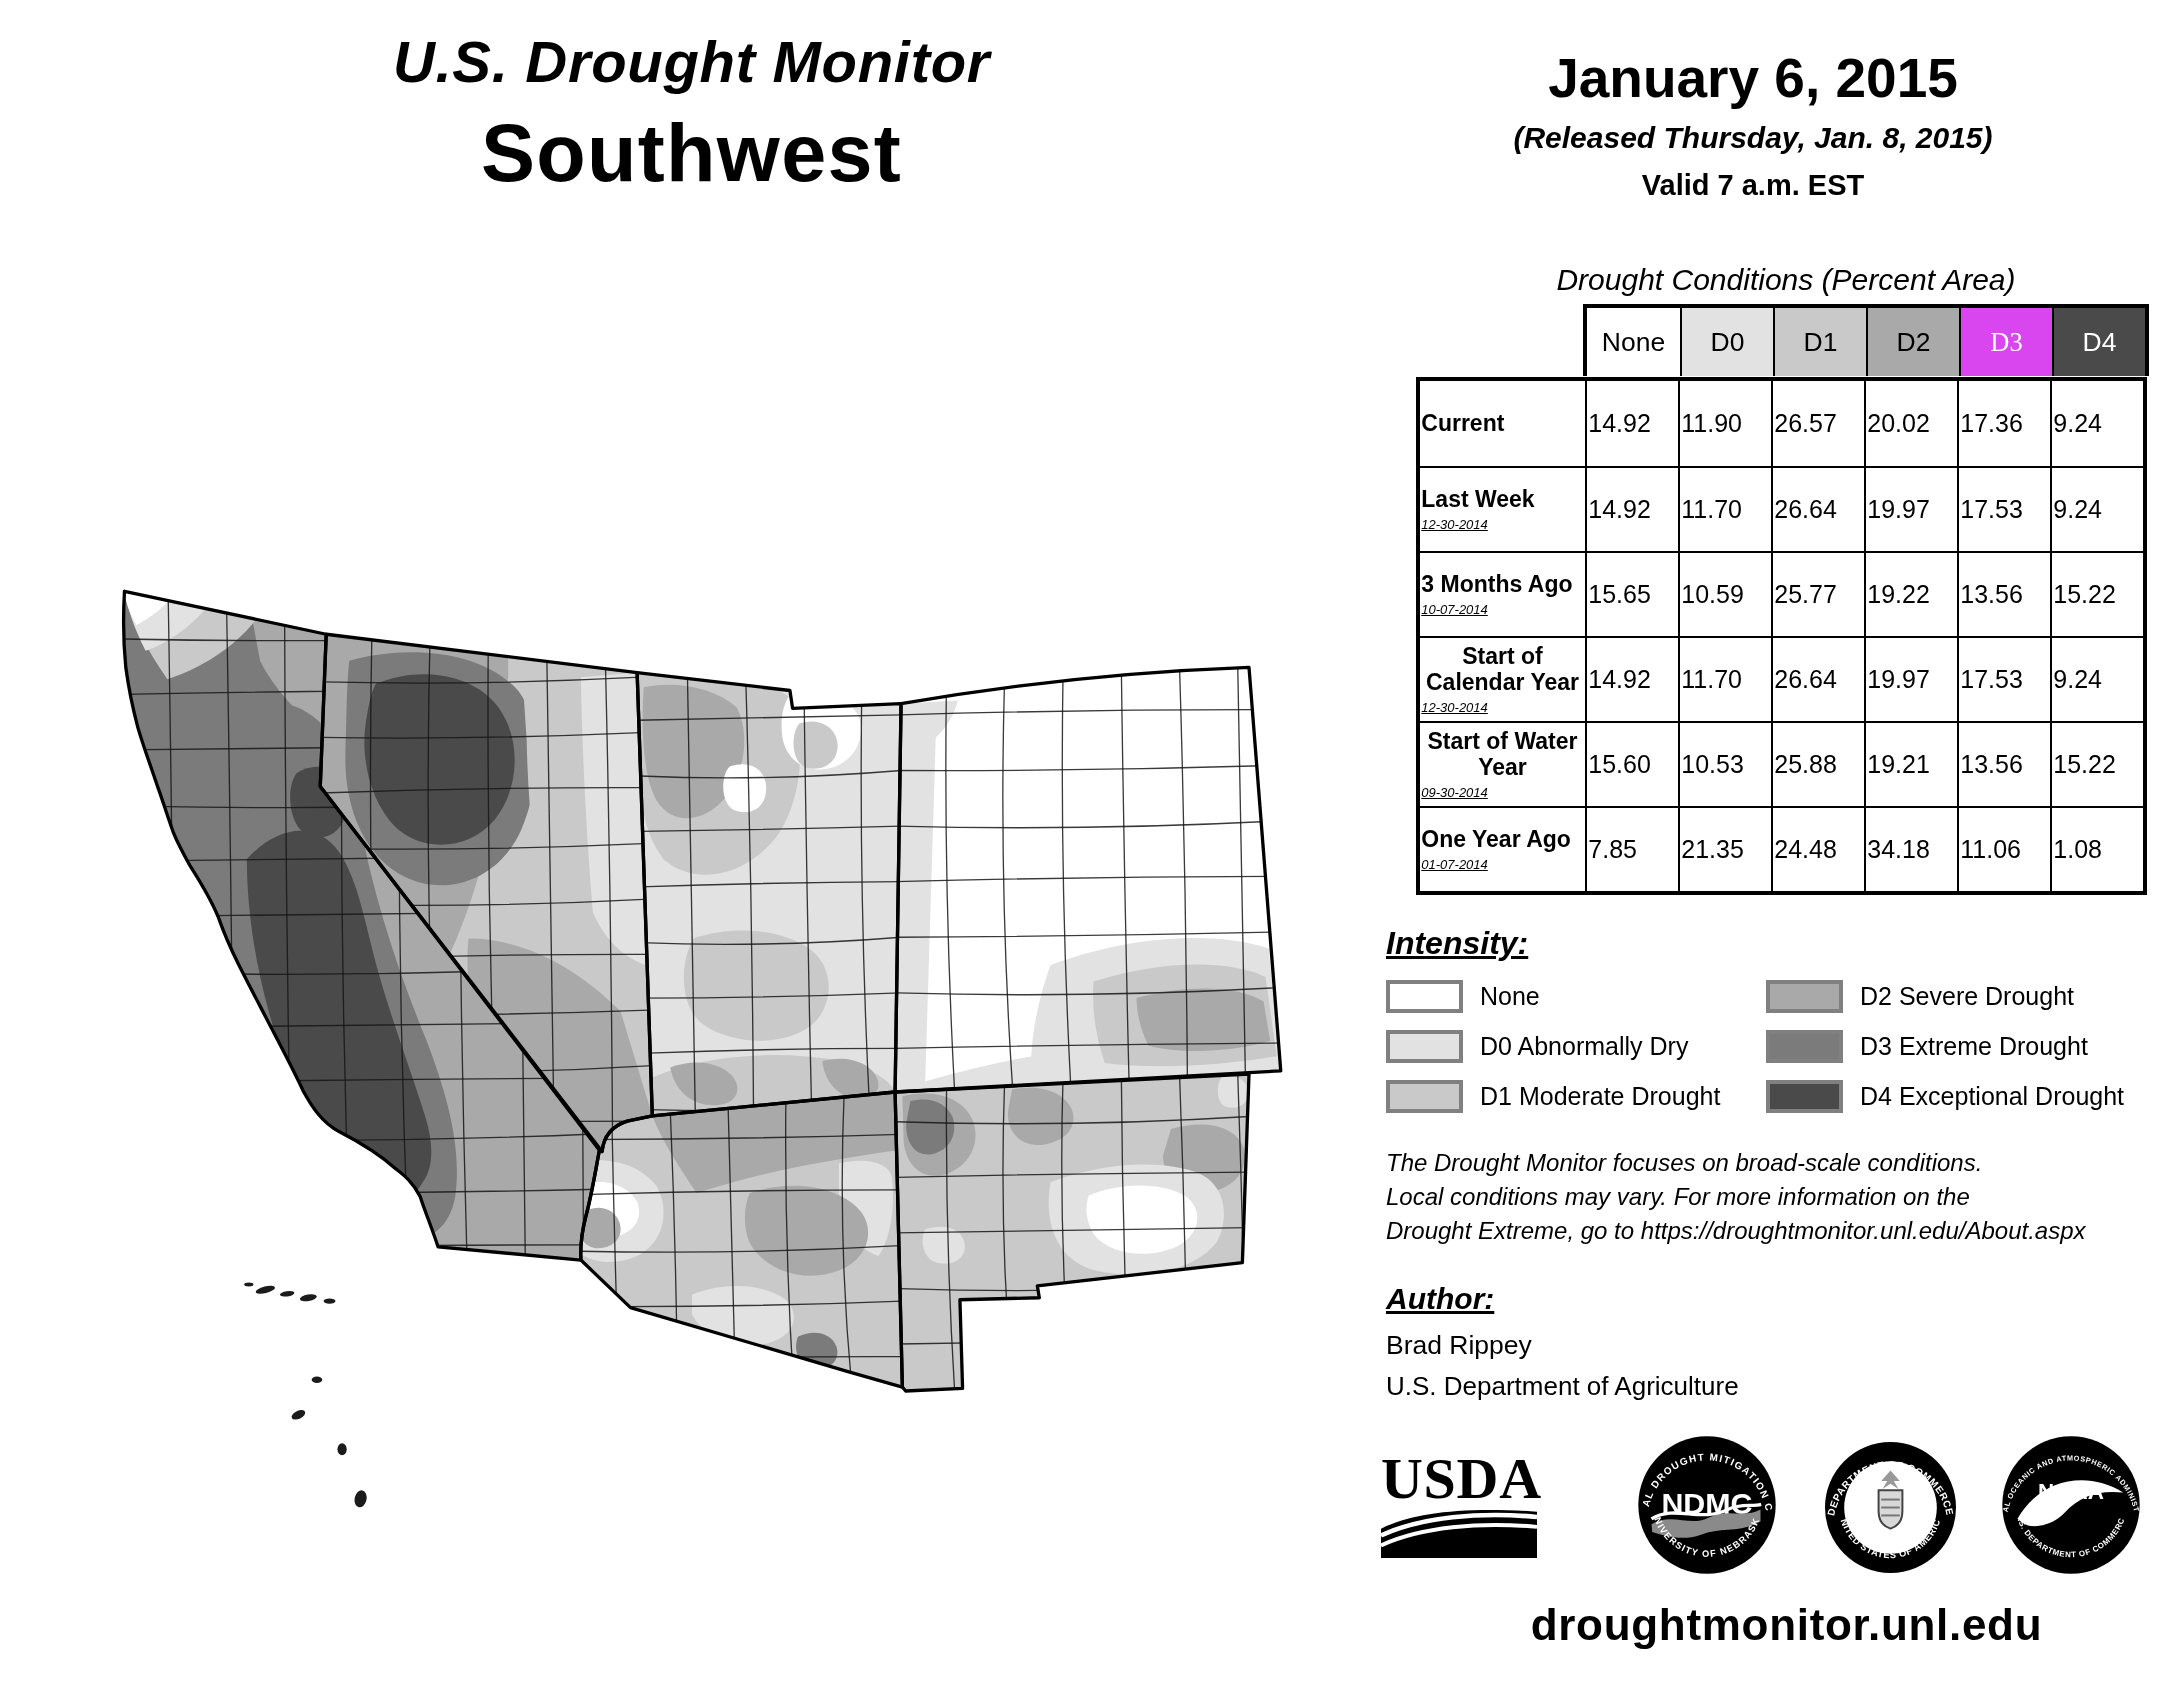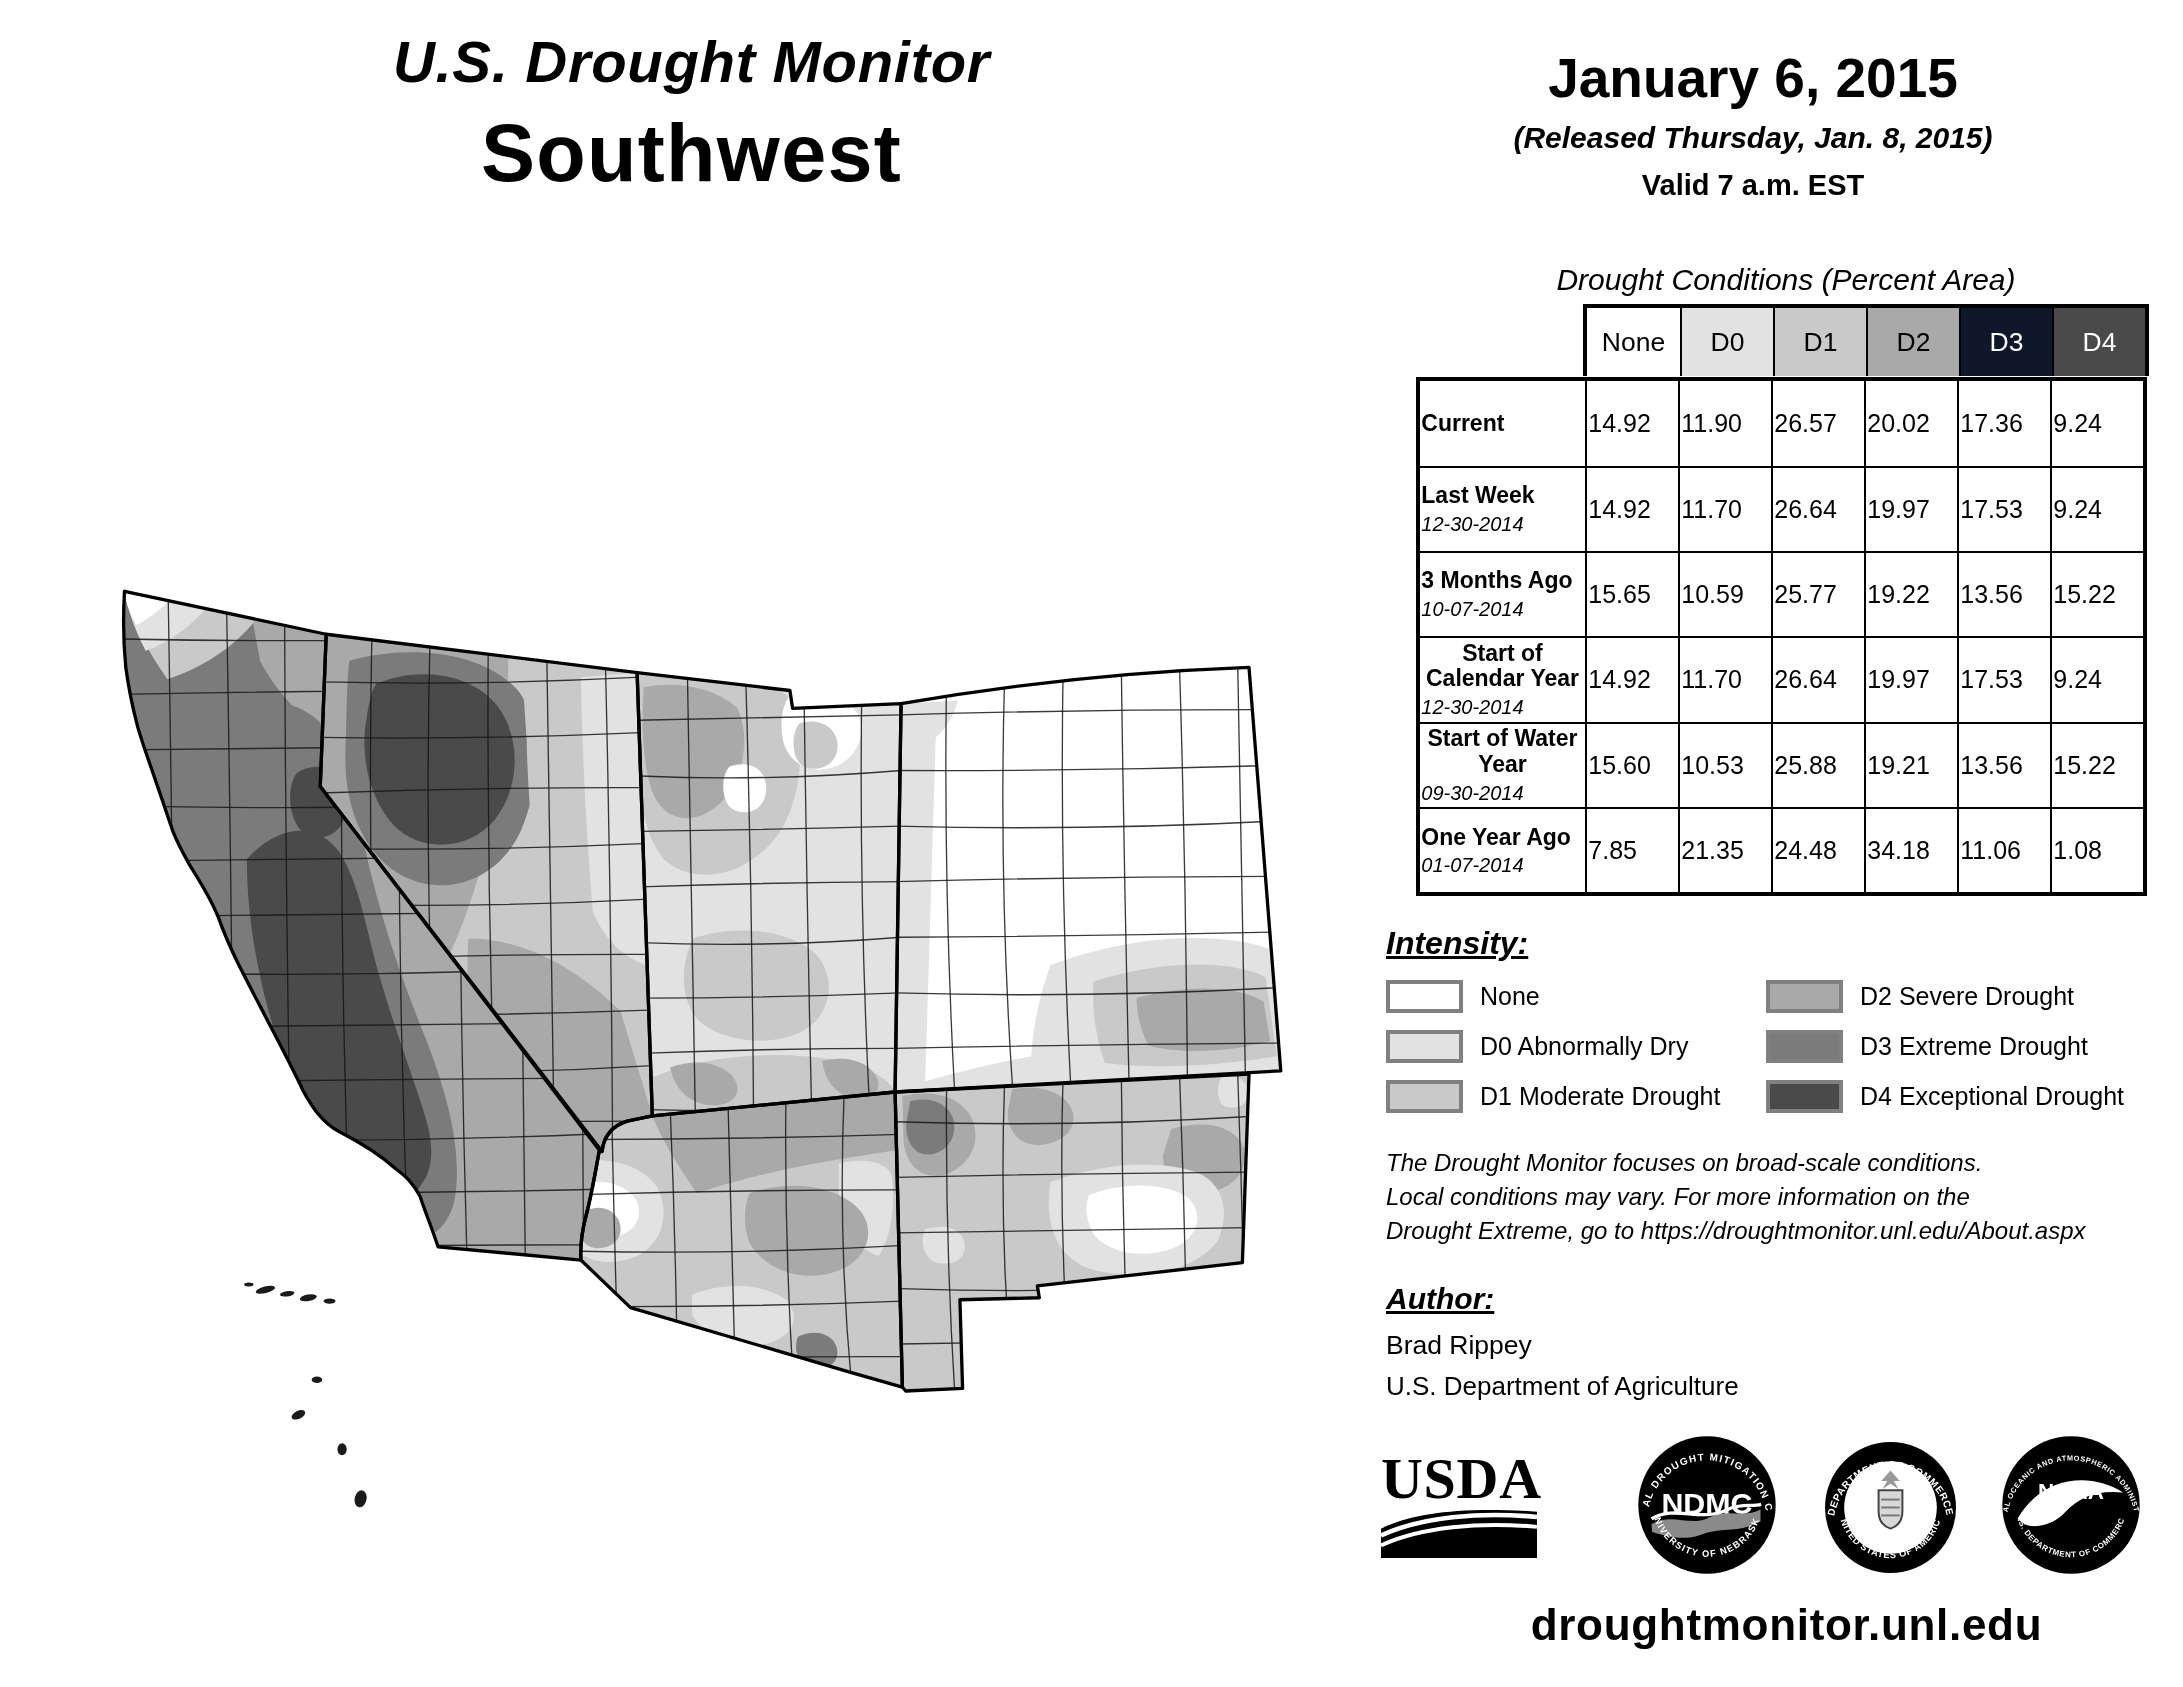--- a/index.html
+++ b/index.html
@@ -28,21 +28,21 @@
   #dm-header .hcell:first-child{border-left:none;}
   .hdr-dark{color:#fff;}
   #dm-body{left:1416px;top:377px;display:grid;grid-template-columns:165px repeat(6,93px);
     border:4.6px solid #000;background:#fff;}
   .bcell{min-height:85px;display:flex;flex-direction:column;align-items:flex-start;
     justify-content:center;border-left:2.6px solid #000;border-top:2.6px solid #000;
     text-align:center;padding:2.6px 1.3px;box-sizing:border-box;}
   .bcell.colA{border-left:none;}
   .bcell.row0{border-top:none;}
   .row-label{font-size:23px;font-weight:bold;line-height:1.12;}
-  .row-date{font-size:20px;font-style:italic;margin-top:4px;}
+  .row-date{font-size:13px;font-style:italic;margin-top:4px;text-decoration:underline;}
   .val{font-size:25px;}
 
   
   #legend-heading{left:1386px;top:925px;font-size:32px;font-weight:bold;
     font-style:italic;text-decoration:underline;}
   #legend{left:1386px;top:971px;display:grid;grid-template-columns:380px 397px;
     grid-auto-rows:50px;}
   .lg-item{display:flex;align-items:center;}
   .lg-swatch{width:77px;height:33px;border:4px solid #808080;box-sizing:border-box;}
   .lg-label{font-size:25px;margin-left:17px;white-space:nowrap;}
@@ -87,21 +87,21 @@
     <div id="date-valid">Valid 7 a.m. EST</div>
   </div>
 
   <div class="abs" id="table-caption">Drought Conditions (Percent Area)</div>
 
   <div class="abs" id="dm-header">
     <div class="hcell" style="background: rgb(255, 255, 255);">None</div>
     <div class="hcell" style="background: rgb(226, 226, 226);">D0</div>
     <div class="hcell" style="background: rgb(201, 201, 201);">D1</div>
     <div class="hcell" style="background: rgb(169, 169, 169);">D2</div>
-    <div class="hcell hdr-dark" style="background: #0f172a;">D3</div>
+    <div class="hcell hdr-dark" style="background: #d946ef; font-family: Liberation Serif, serif;">D3</div>
     <div class="hcell hdr-dark" style="background: rgb(74, 74, 74);">D4</div>
   </div>
 
   <div class="abs" id="dm-body">
 
     <div class="bcell colA row0">
         <span class="row-label">Current</span>
       </div>
     <div class="bcell row0">
         <span class="val">14.92</span>

